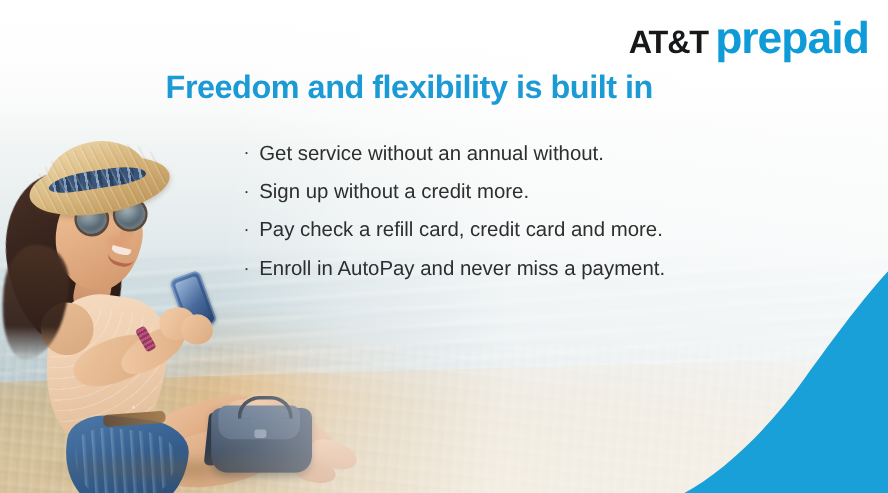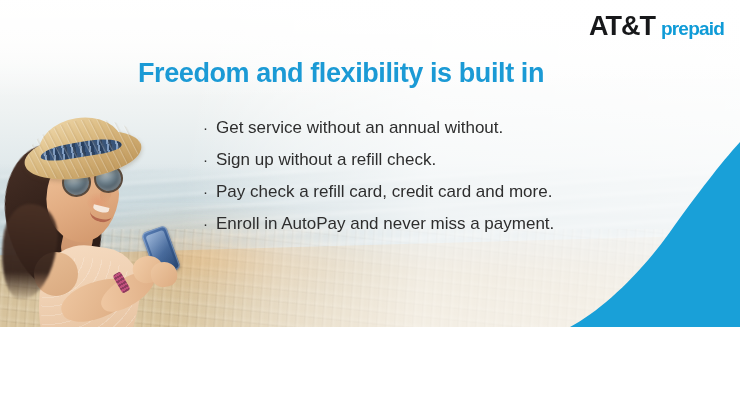--- a/index.html
+++ b/index.html
@@ -7,21 +7,21 @@
     padding: 0;
     background: #ffffff;
   }
   body {
     font-family: "Liberation Sans", sans-serif;
   }
 
   .banner {
     position: relative;
     width: 740px;
-    height: 327px;
+    height: 411px;
     overflow: hidden;
     background: #eef2f4;
   }
 
   
   .photo {
     position: absolute;
     inset: 0;
     overflow: hidden;
   }
@@ -503,21 +503,21 @@
     gap: 6px;
     letter-spacing: -0.5px;
   }
   .logo-att {
     font-size: 27px;
     font-weight: bold;
     color: #17181a;
     letter-spacing: -1px;
   }
   .logo-prepaid {
-    font-size: 19px;
+    font-size: 37px;
     font-weight: bold;
     color: #0f9bd7;
     letter-spacing: -0.8px;
   }
 
   
   .headline {
     position: absolute;
     left: 138px; top: 58px;
     font-size: 27px;
@@ -630,21 +630,21 @@
 
   <div class="headline">Freedom and flexibility is built in</div>
 
   <ul class="bullets">
     <li>
       <span class="bullet-dot">·</span>
       <span>Get service without an annual without.</span>
     </li>
     <li>
       <span class="bullet-dot">·</span>
-      <span>Sign up without a refill check.</span>
+      <span>Sign up without a credit more.</span>
     </li>
     <li>
       <span class="bullet-dot">·</span>
       <span>Pay check a refill card, credit card and more.</span>
     </li>
     <li>
       <span class="bullet-dot">·</span>
       <span>Enroll in AutoPay and never miss a payment.</span>
     </li>
   </ul>

